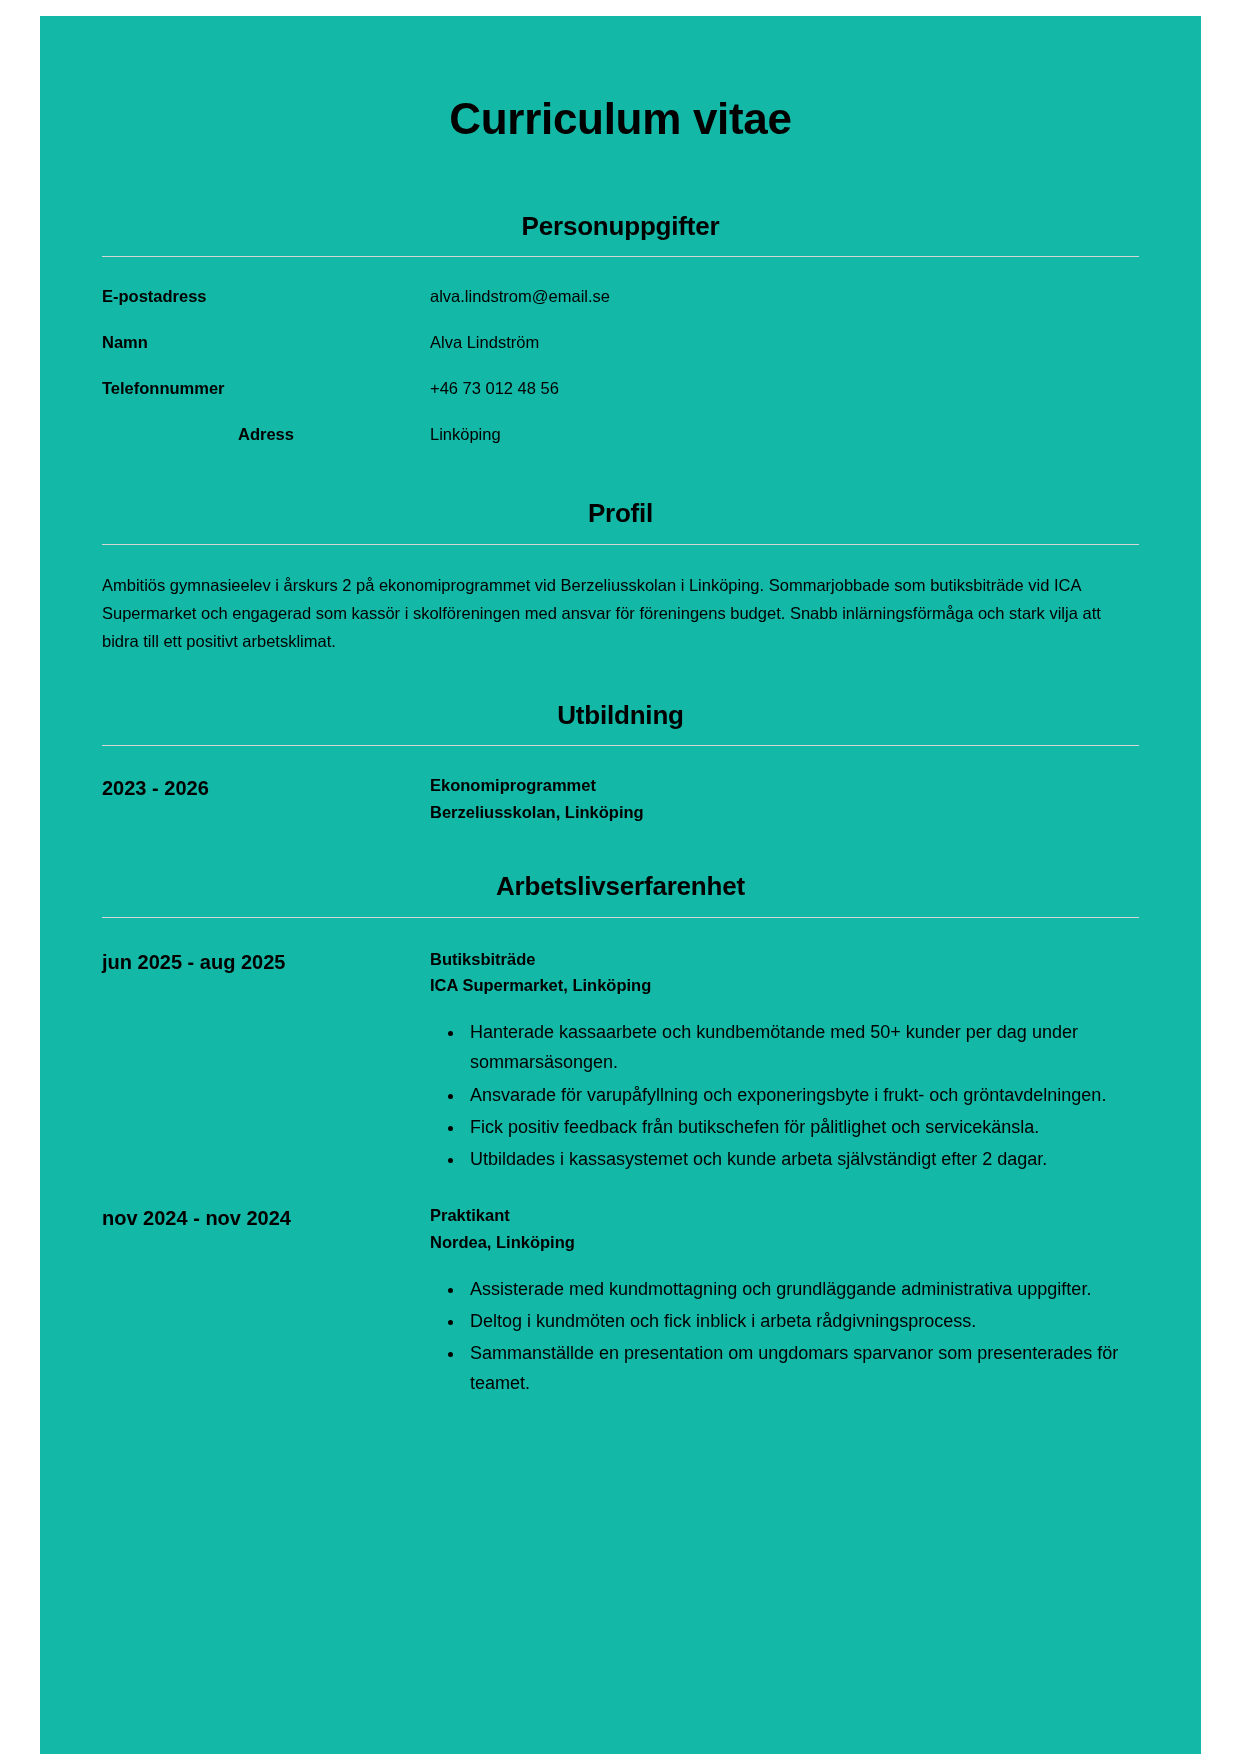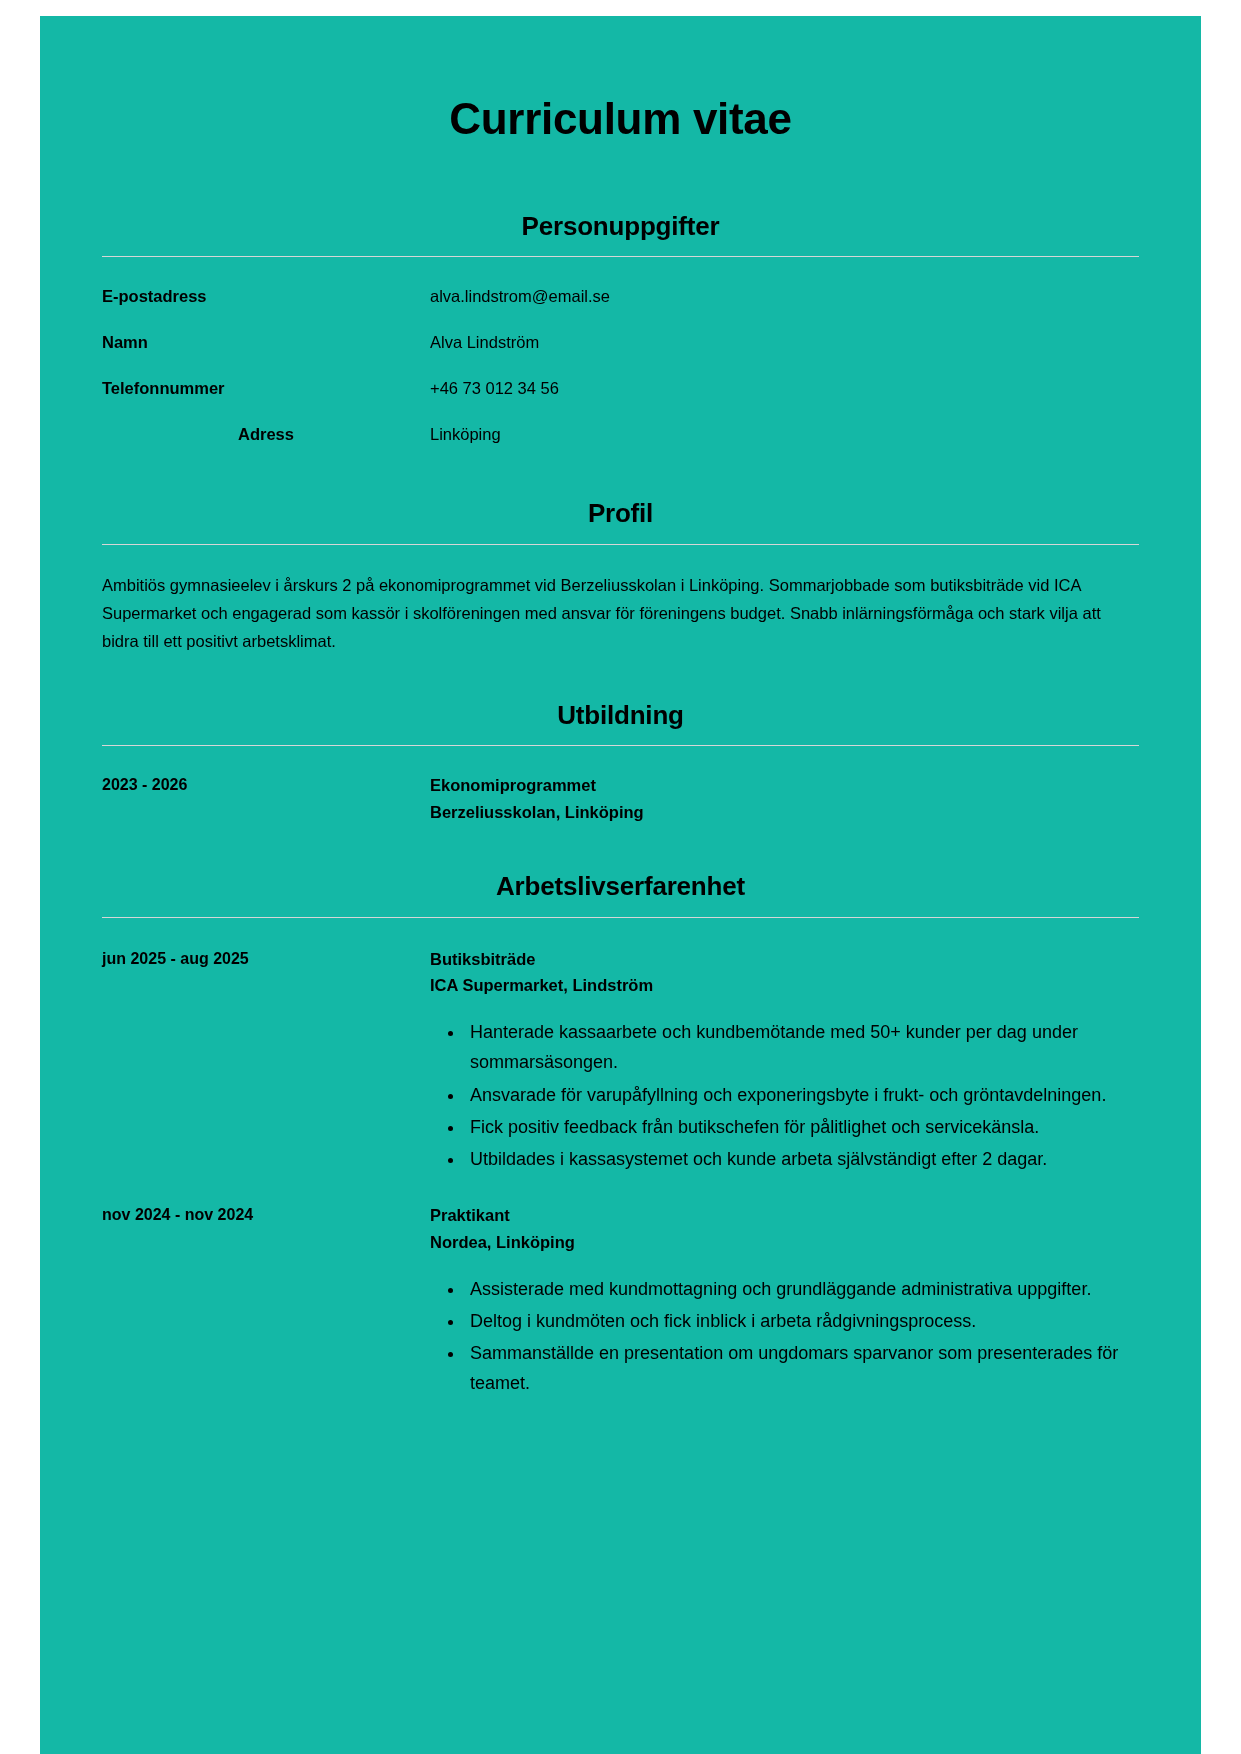--- a/index.html
+++ b/index.html
@@ -90,21 +90,21 @@
     display: flex;
     align-items: flex-start;
     margin-bottom: 30px;
   }
   .entry:last-child {
     margin-bottom: 0;
   }
   .entry-period {
     width: 328px;
     flex: 0 0 328px;
-    font-size: 16px;
+    font-size: 20px;
     font-weight: bold;
     line-height: 1.55;
     padding-top: 1px;
   }
   .entry-main {
     flex: 1 1 auto;
     min-width: 0;
   }
   .entry-role {
     font-size: 16.5px;
@@ -149,21 +149,21 @@
       <div class="detail-row">
         <div class="detail-label">E-postadress</div>
         <div class="detail-value">alva.lindstrom@email.se</div>
       </div>
       <div class="detail-row">
         <div class="detail-label">Namn</div>
         <div class="detail-value">Alva Lindström</div>
       </div>
       <div class="detail-row">
         <div class="detail-label">Telefonnummer</div>
-        <div class="detail-value">+46 73 012 34 56</div>
+        <div class="detail-value">+46 73 012 48 56</div>
       </div>
       <div class="detail-row">
         <div class="detail-label">Adress</div>
         <div class="detail-value">Linköping</div>
       </div>
     </div>
   </div>
 
   <div class="section" style="margin-top:52px;">
     <h2 class="section-heading">Profil</h2>
@@ -189,21 +189,21 @@
 
   <div class="section" style="margin-top:46px;">
     <h2 class="section-heading">Arbetslivserfarenhet</h2>
     <div class="section-rule"></div>
     <div class="section-body" style="margin-top:28px;">
 
       <div class="entry" style="margin-bottom:26px;">
         <div class="entry-period">jun 2025 - aug 2025</div>
         <div class="entry-main">
           <div class="entry-role">Butiksbiträde</div>
-          <div class="entry-org">ICA Supermarket, Lindström</div>
+          <div class="entry-org">ICA Supermarket, Linköping</div>
           <ul class="entry-bullets">
             <li>Hanterade kassaarbete och kundbemötande med 50+ kunder per dag under sommarsäsongen.</li>
             <li>Ansvarade för varupåfyllning och exponeringsbyte i frukt- och gröntavdelningen.</li>
             <li>Fick positiv feedback från butikschefen för pålitlighet och servicekänsla.</li>
             <li>Utbildades i kassasystemet och kunde arbeta självständigt efter 2 dagar.</li>
           </ul>
         </div>
       </div>
 
       <div class="entry">

